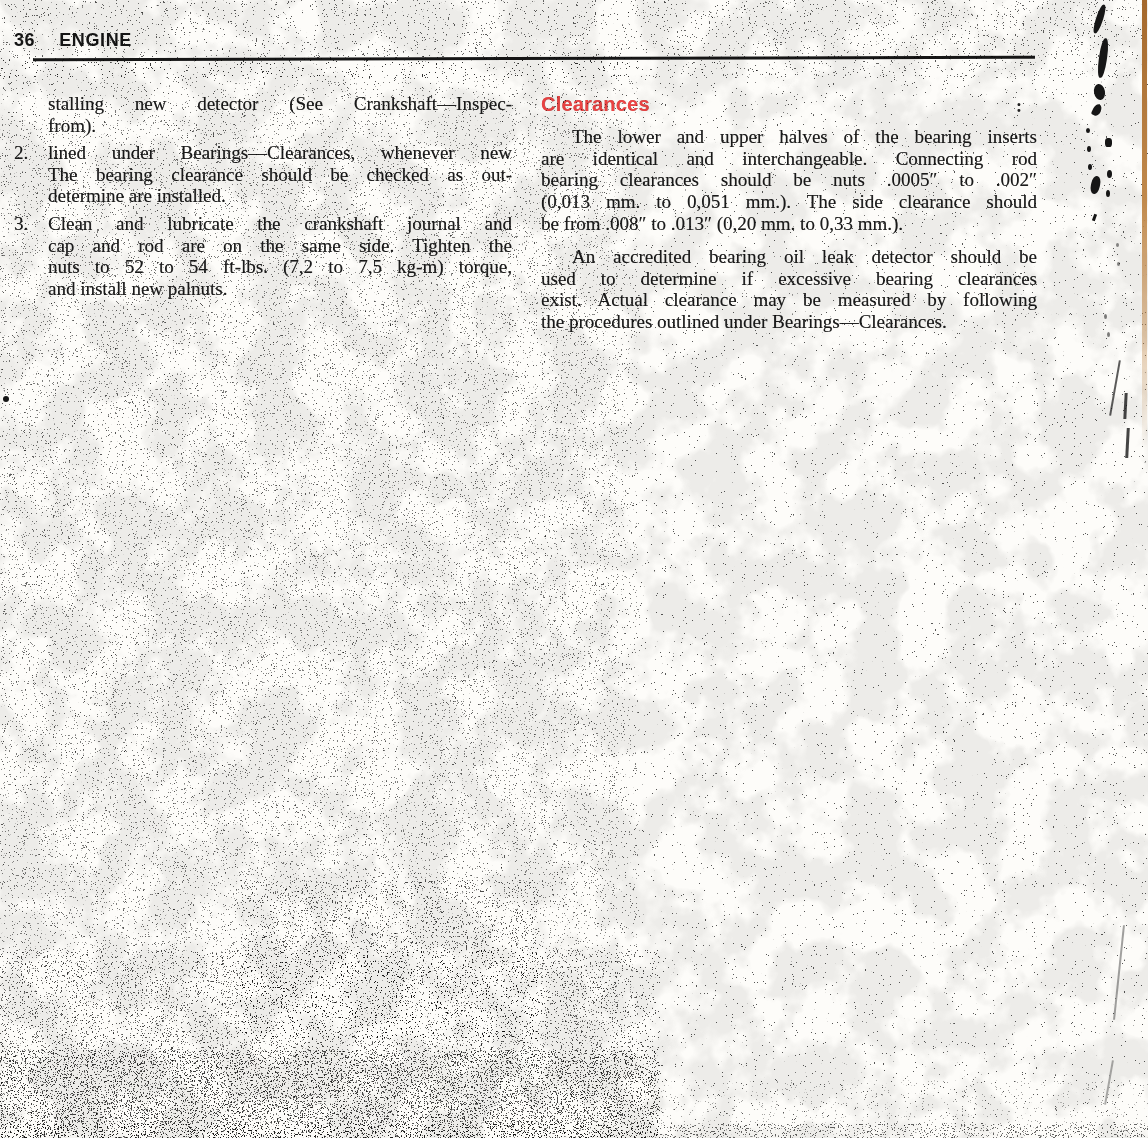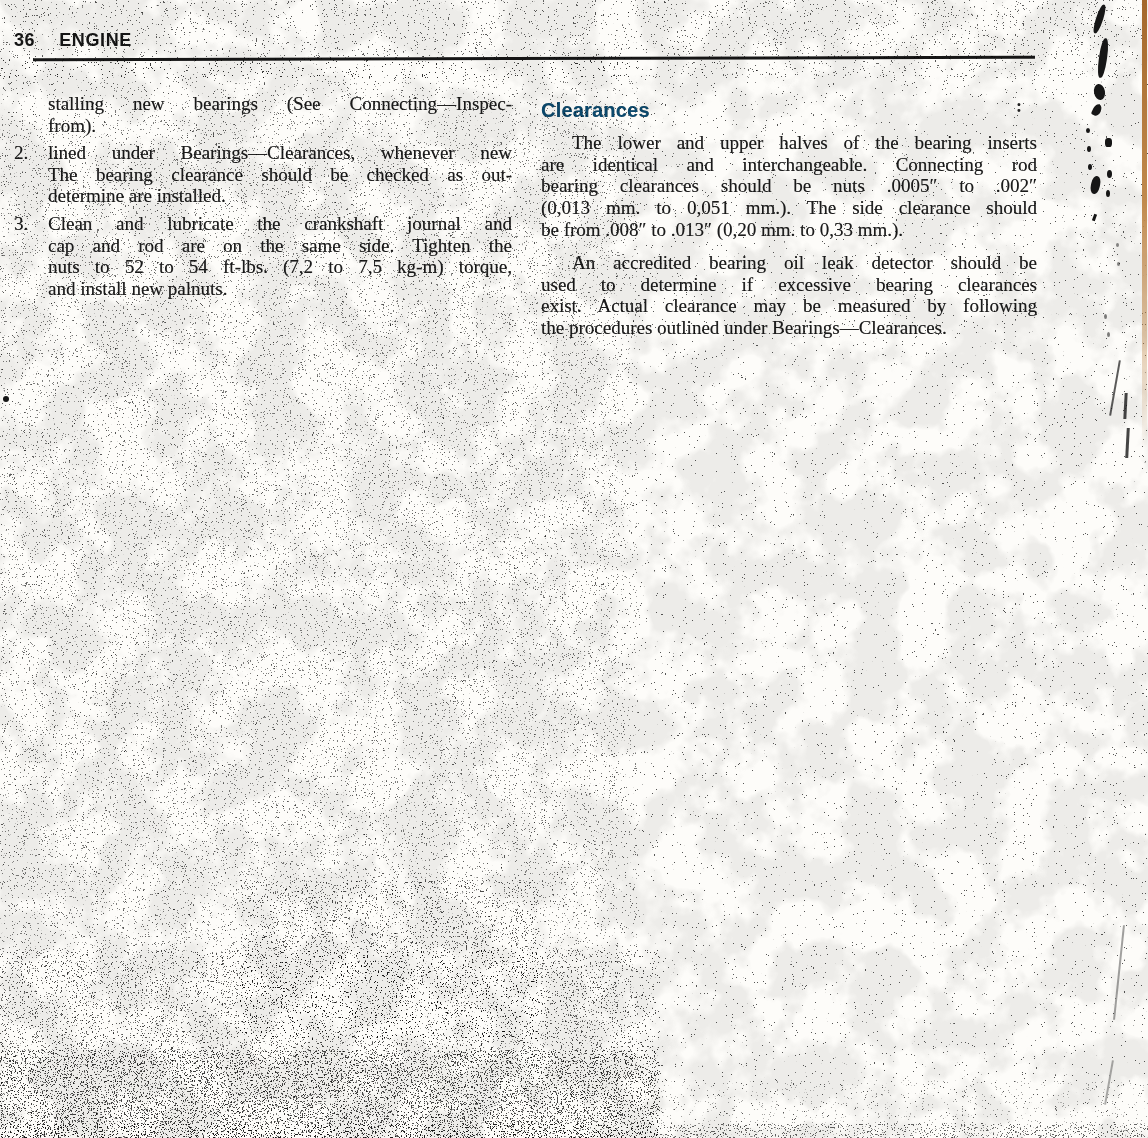--- a/index.html
+++ b/index.html
@@ -26,21 +26,21 @@
   
   .col-left{position:absolute;left:14px;top:93px;width:498px;font-size:19px;line-height:21.6px;}
   .col-right{position:absolute;left:541px;top:88px;width:496px;font-size:19px;line-height:21.8px;}
 
   .item{position:relative;padding-left:34px;}
   .item + .item{margin-top:6px;}
   .item .num{position:absolute;left:0;top:0;}
 
   .sect-h{
     font-family:"Liberation Sans",sans-serif;font-weight:bold;font-size:20px;
-    color:#0c4a6e;margin:12px 0 10px 0;letter-spacing:.2px;
+    color:#ef4444;margin:6px 0 10px 0;letter-spacing:.2px;
   }
   .para + .para{margin-top:11px;}
   .para .tline:first-child{text-indent:31px;}
 
   .tline{min-height:21.6px;}
   .j{text-align:justify;text-align-last:justify;}
   .col-left,.col-right{text-shadow:0.2px 0.2px 0 rgba(25,25,25,.45);}
 
   .stray-colon{position:absolute;left:1016px;top:96px;font-size:18px;font-weight:bold;color:#222;}
 
@@ -61,21 +61,21 @@
     <div>
       <span class="pnum">36</span><span>ENGINE</span>
     </div>
   </div>
   <div class="rule"></div>
 
   <section class="col-left">
     <div class="item">
       <span class="num"></span>
       <div>
-          <div class="tline j">stalling new bearings (See Connecting—Inspec-</div>
+          <div class="tline j">stalling new detector (See Crankshaft—Inspec-</div>
           <div class="tline">from).</div>
         </div>
     </div>
     <div class="item">
       <span class="num">2.</span>
       <div>
           <div class="tline j">lined under Bearings—Clearances, whenever new</div>
           <div class="tline j">The bearing clearance should be checked as out-</div>
           <div class="tline">determine are installed.</div>
         </div>

